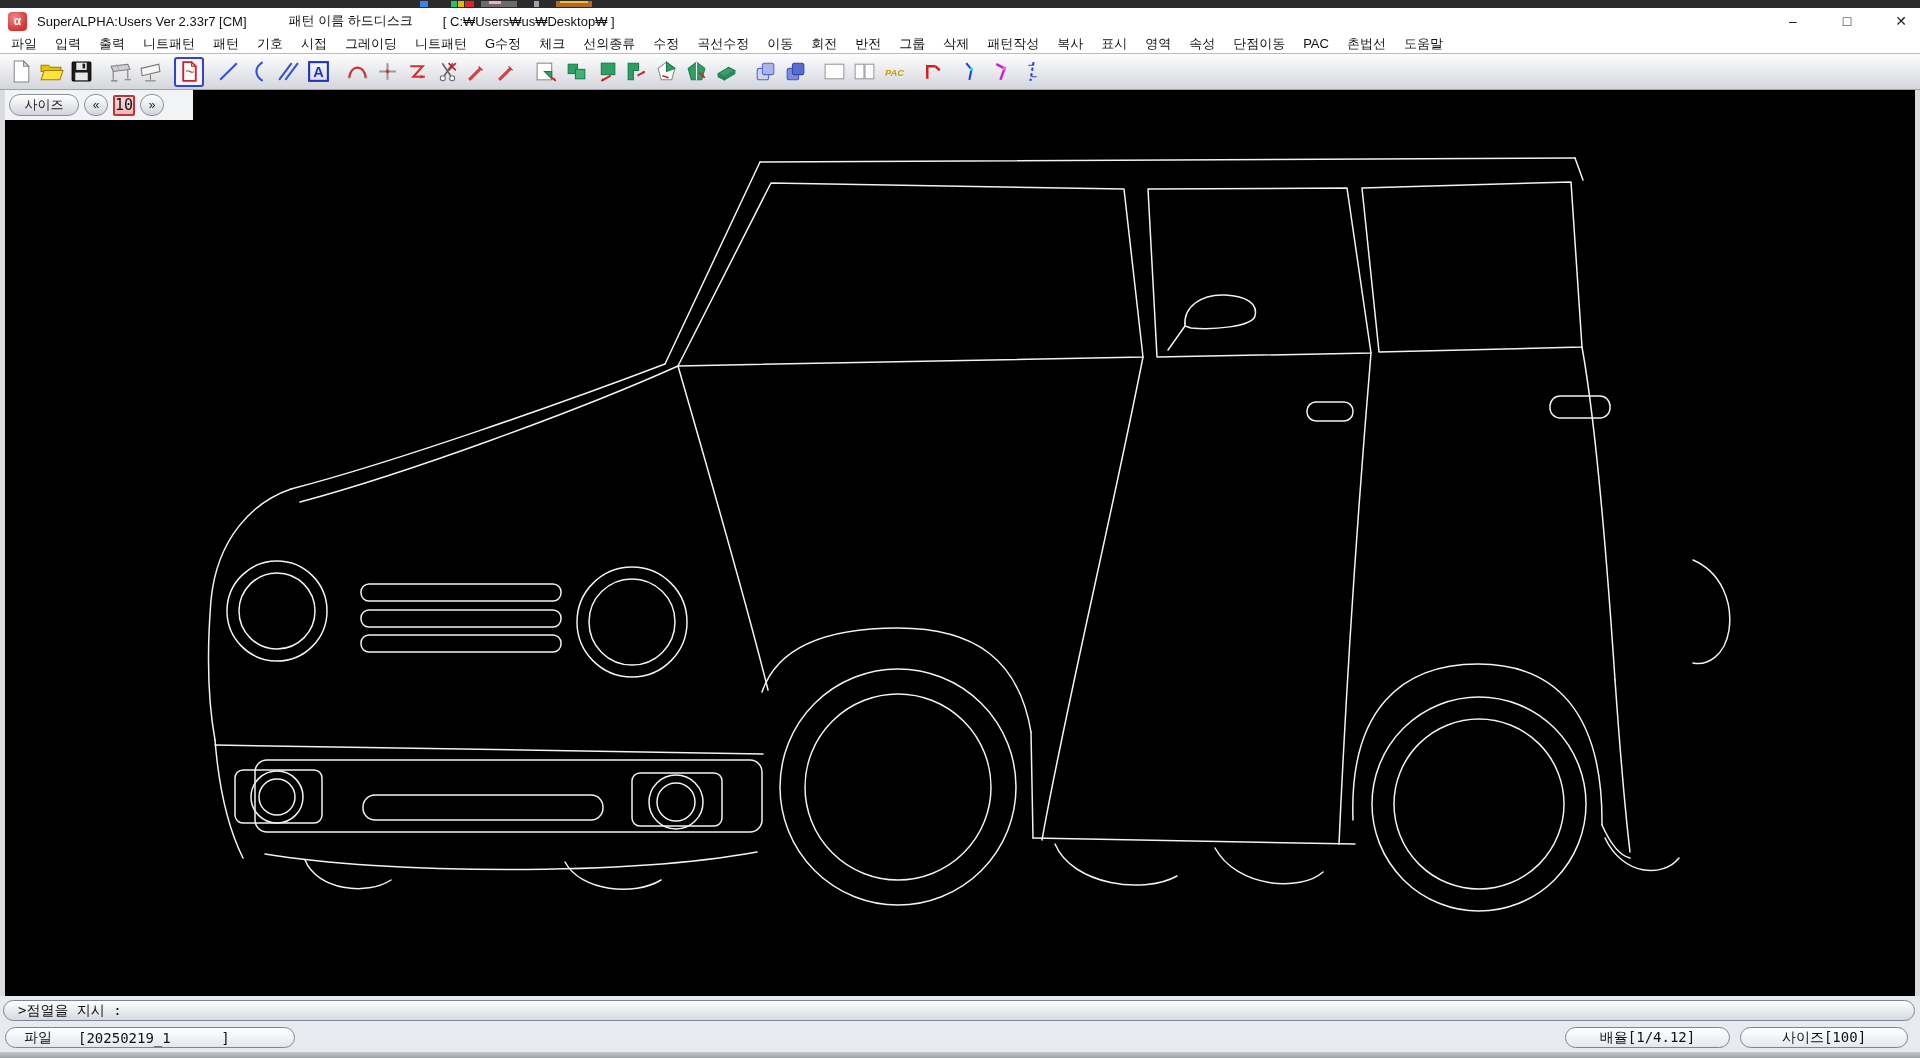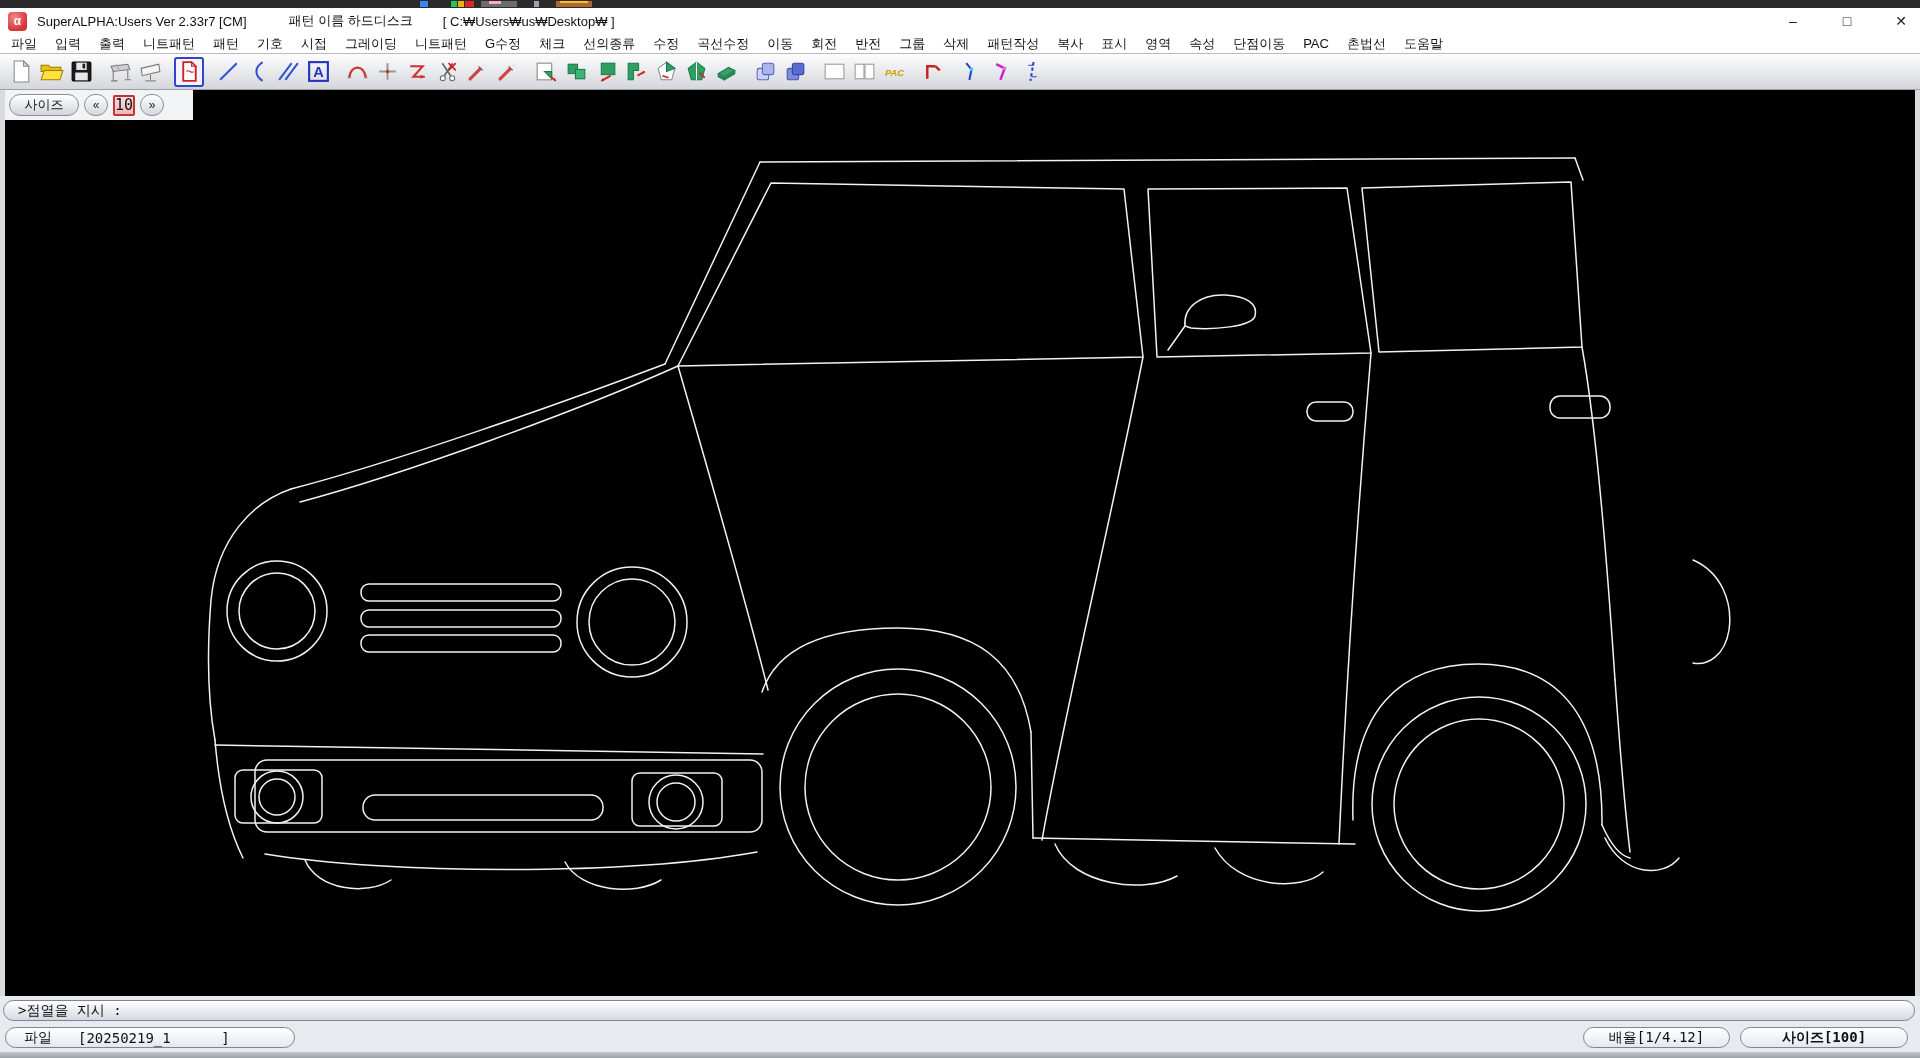--- a/index.html
+++ b/index.html
@@ -61,22 +61,22 @@
                  font-size:14px; color:#111; }
   .file-pill { position:absolute; left:5px; top:31px; width:290px; height:21px;
                border:1px solid #7f8590; border-radius:11px;
                background:linear-gradient(#ffffff,#e4e8ee);
                display:flex; align-items:center; padding-left:18px; font-size:14px; color:#111;
                white-space:pre; }
   .file-val { margin-left:26px; white-space:pre;text-align:center; }
   .badge { position:absolute; top:31px; height:21px; border:1px solid #7f8590; border-radius:11px;
            background:linear-gradient(#ffffff,#e4e8ee); display:flex; align-items:center;
            justify-content:center; font-size:14px; color:#111; }
-  .badge-scale { right:190px; width:147px;text-align:center; }
-  .badge-size  { right:12px;  width:168px;font-weight:bold; }
+  .badge-scale { right:190px; width:165px;text-align:center; }
+  .badge-size  { right:12px;  width:168px; }
   .bottom-edge { position:absolute; left:0; top:1052px; width:1920px; height:6px;
                  background:linear-gradient(#c6cace,#9aa0a6); }
 
   svg.defs { position:absolute; width:0; height:0; }
 </style>
 </head>
 <body>
 
 <svg class="defs" aria-hidden="true">
   <defs>

